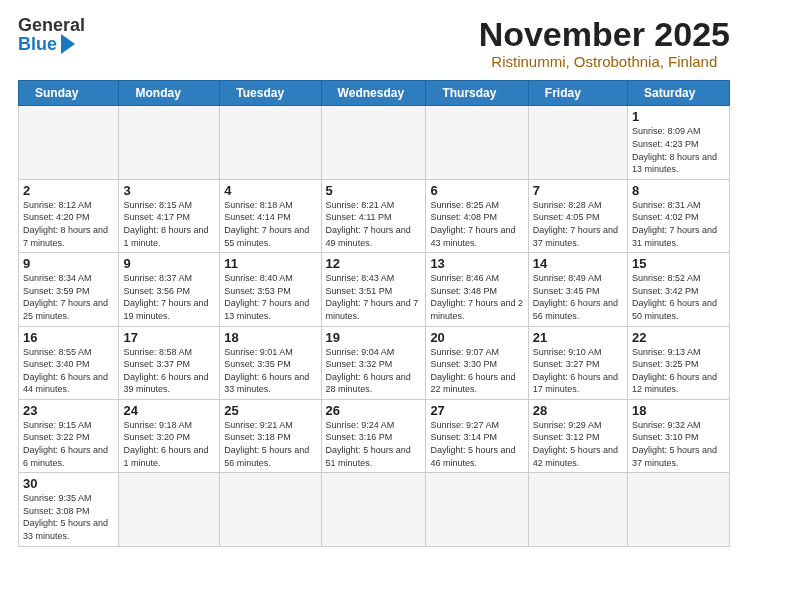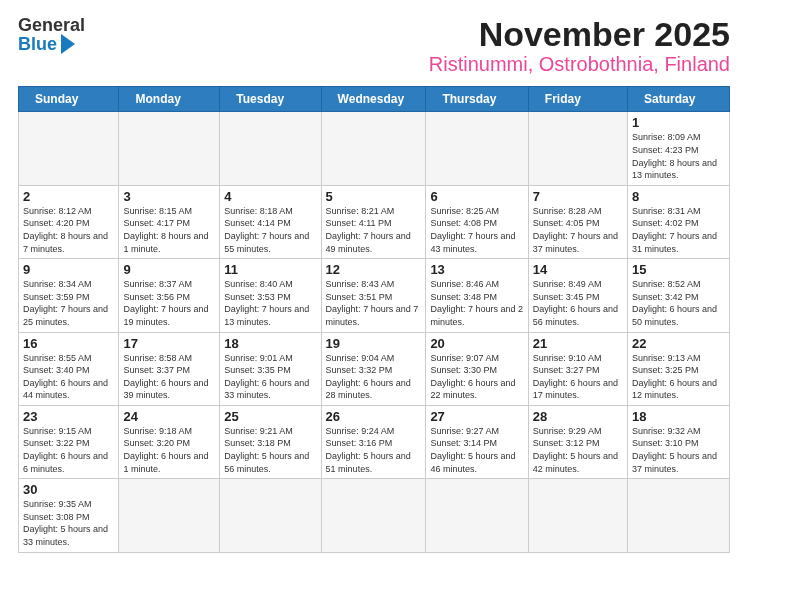--- a/index.html
+++ b/index.html
@@ -35,31 +35,31 @@
     }
     .logo-triangle {
       width: 0;
       height: 0;
       border-left: 14px solid #1a7abf;
       border-top: 10px solid transparent;
       border-bottom: 10px solid transparent;
       margin-left: 2px;
     }
     .title-area {
-      text-align: right;
+      text-align: center;
     }
     .month-title {
       font-size: 34px;
       font-weight: bold;
       color: #222;
       line-height: 1.1;
     }
     .location {
-      font-size: 20px;
-      color: #ec4899;
+      font-size: 15px;
+      color: #a16207;
     }
     .calendar {
       width: 100%;
       border-collapse: collapse;
       border: 1px solid #ccc;
     }
     .calendar th {
       background-color: #2e7dbf;
       color: #fff;
       font-size: 12px;

